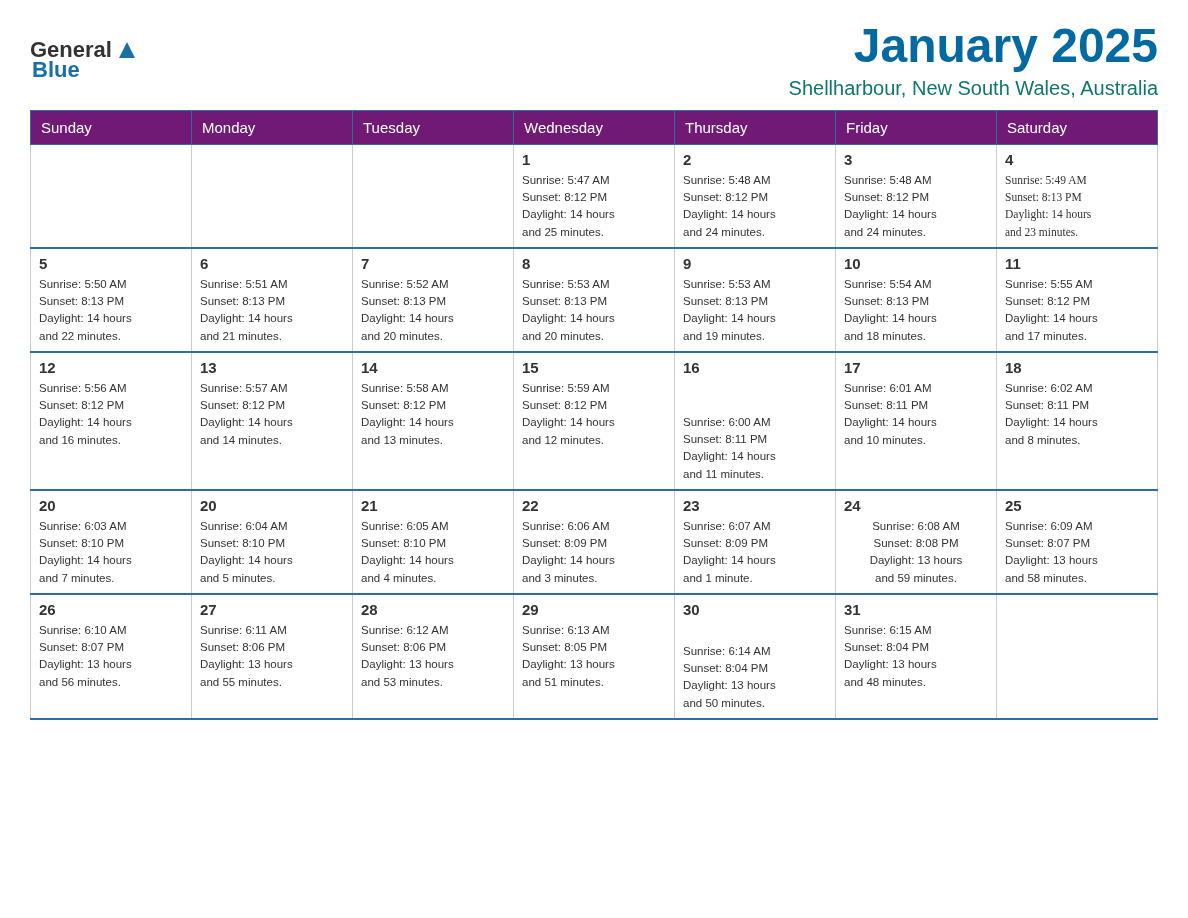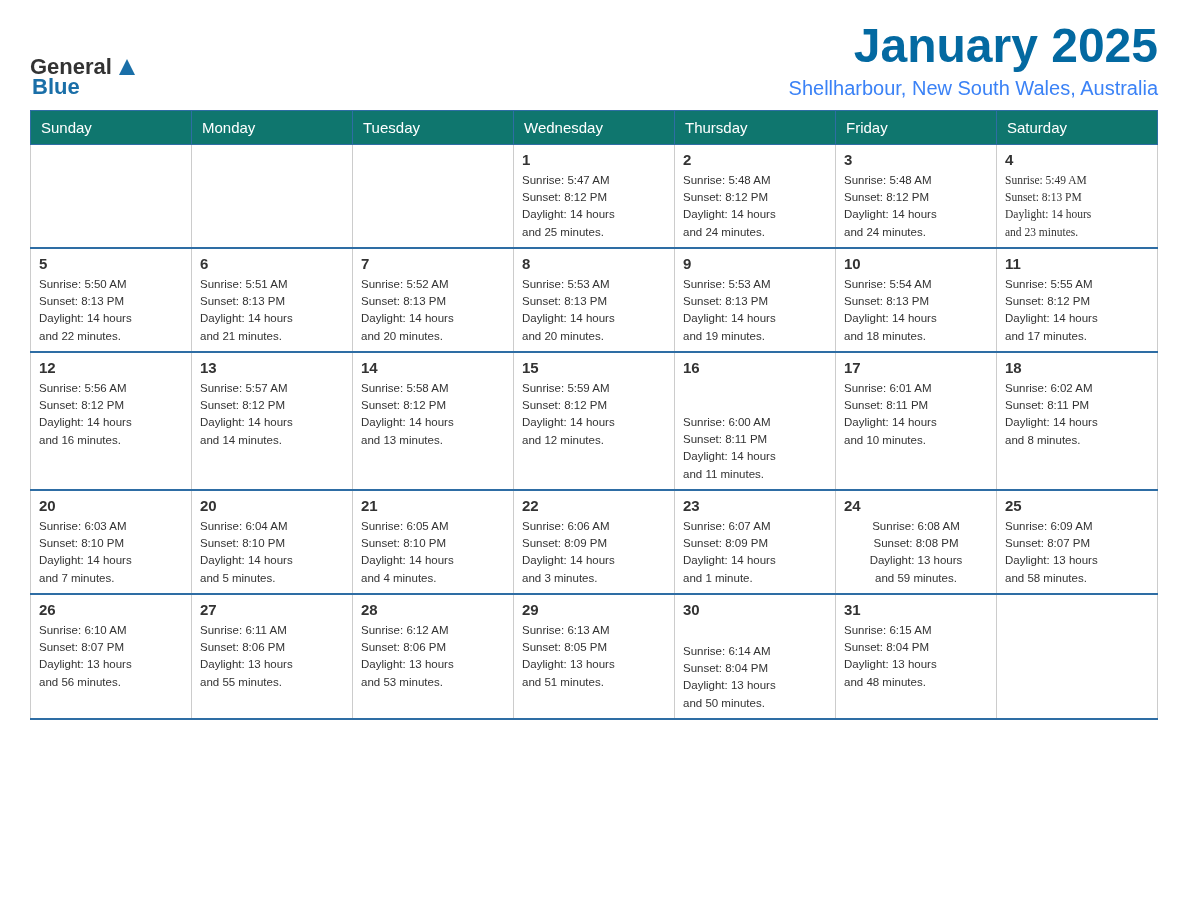--- a/index.html
+++ b/index.html
@@ -6,21 +6,21 @@
     body {
       font-family: Arial, sans-serif;
       background: #fff;
       width: 1188px;
       min-height: 918px;
       padding: 20px 30px;
     }
     .header {
       display: flex;
       justify-content: space-between;
-      align-items: flex-end;
+      align-items: center;
     }
     .logo-text-general {
       font-size: 22px;
       font-weight: bold;
       color: #333;
     }
     .logo-text-blue {
       font-size: 22px;
       font-weight: bold;
       color: #1a6fa8;
@@ -29,30 +29,30 @@
       text-align: right;
     }
     .month-title {
       font-size: 48px;
       font-weight: bold;
       color: #0369a1;
       line-height: 1.1;
     }
     .location {
       font-size: 20px;
-      color: #3b82f6;
+      color: #0f766e;
       margin-top: 4px;
     }
     .calendar {
       width: 100%;
       border-collapse: collapse;
       margin-top: 10px;
     }
     .calendar thead tr {
-      background-color: #0f766e;
+      background-color: #701a75;
     }
     .calendar thead th {
       color: #fff;
       font-size: 15px;
       font-weight: normal;
       padding: 8px 10px;
       text-align: left;
       border: 1px solid #2e6da4;
     }
     .calendar tbody td {

